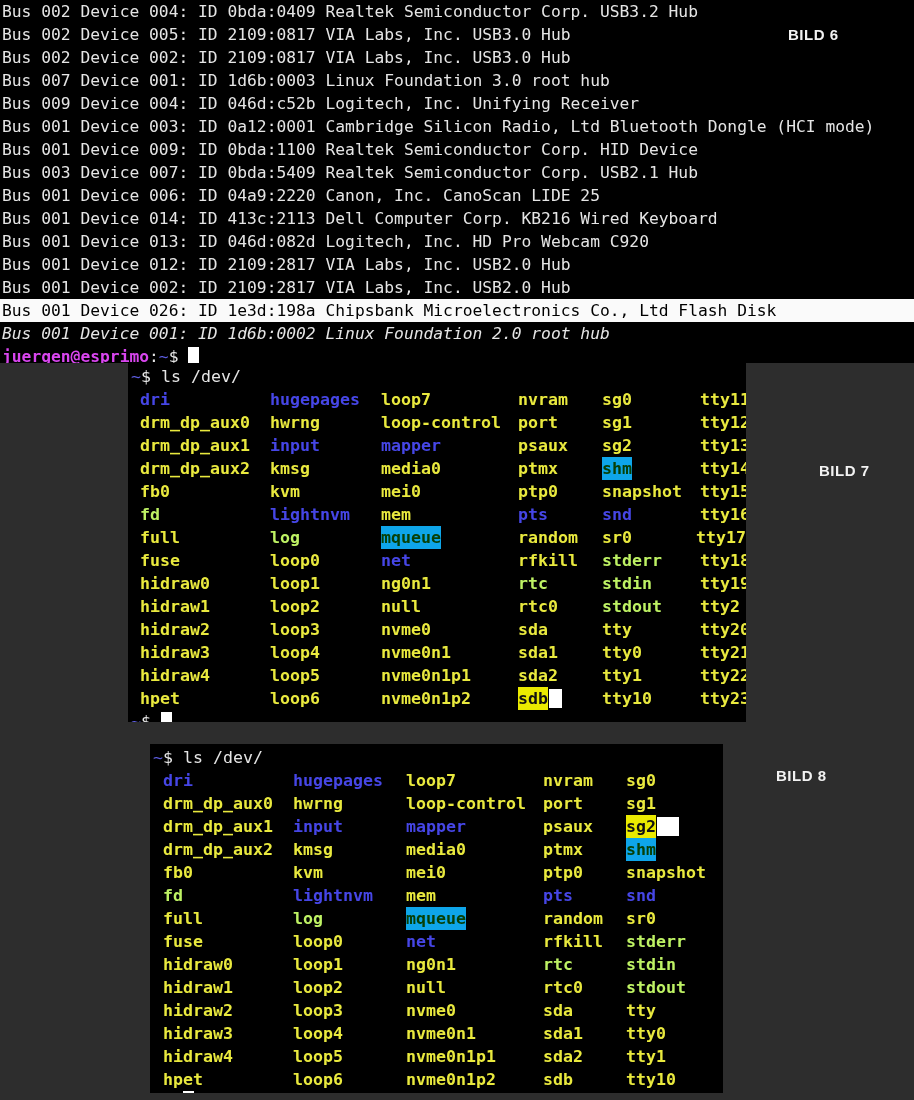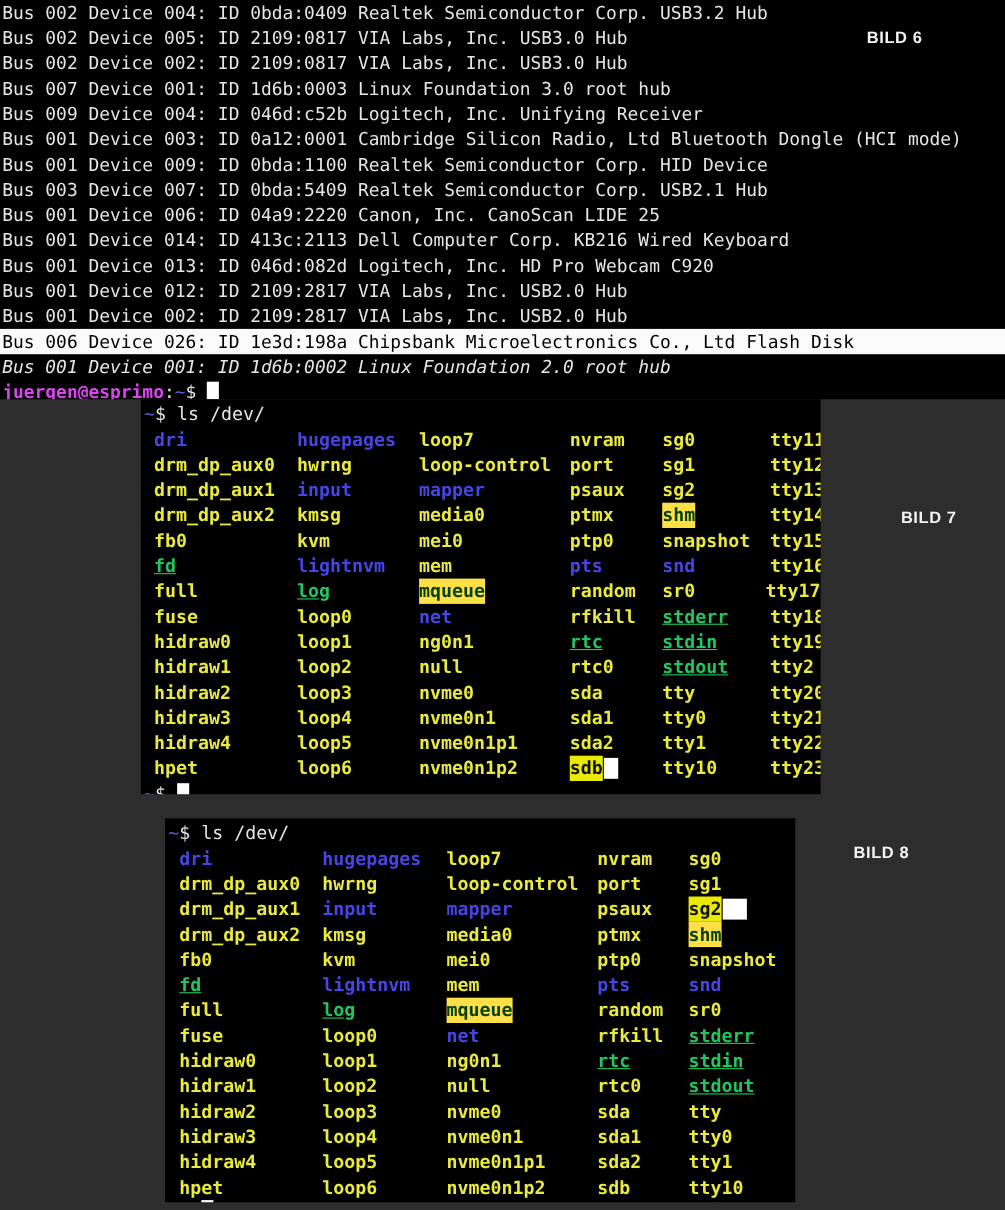--- a/index.html
+++ b/index.html
@@ -30,22 +30,22 @@
   .term{position:absolute;background:#000;overflow:hidden;
     font-size:16.6px;font-weight:bold;line-height:23px;}
   #term7{left:128px;top:363px;width:618px;height:359px;}
   #term8{left:150px;top:744px;width:573px;height:349px;}
   .prompt-line{position:absolute;white-space:pre;font-weight:normal;color:#e5e5e5;height:23px;line-height:23px;}
   .tilde{color:#5c5ce0;}
   .trow{position:absolute;left:0;width:100%;height:23px;line-height:23px;}
   .cell{position:absolute;top:0;white-space:pre;}
   .c-f{color:#e9e93e;}
   .c-d{color:#4646e6;}
-  .c-l{color:#22c55e;text-decoration:underline;}
-  .c-o{color:#074007;background:#fde047;}
+  .c-l{color:#bef264;}
+  .c-o{color:#074007;background:#0ea5e9;}
   .c-h{color:#111;background:#eaea00;}
   .hl-cursor{position:absolute;top:2px;height:19px;background:#ffffff;}
 </style>
 </head>
 <body>
 
 <div class="lsusb">
   <div id="lsusb-lines">
       <div class="ls-line" style="top: 0px;">Bus 002 Device 004: ID 0bda:0409 Realtek Semiconductor Corp. USB3.2 Hub</div>
       <div class="ls-line" style="top: 23px;">Bus 002 Device 005: ID 2109:0817 VIA Labs, Inc. USB3.0 Hub</div>
@@ -53,21 +53,21 @@
       <div class="ls-line" style="top: 69px;">Bus 007 Device 001: ID 1d6b:0003 Linux Foundation 3.0 root hub</div>
       <div class="ls-line" style="top: 92px;">Bus 009 Device 004: ID 046d:c52b Logitech, Inc. Unifying Receiver</div>
       <div class="ls-line" style="top: 115px;">Bus 001 Device 003: ID 0a12:0001 Cambridge Silicon Radio, Ltd Bluetooth Dongle (HCI mode)</div>
       <div class="ls-line" style="top: 138px;">Bus 001 Device 009: ID 0bda:1100 Realtek Semiconductor Corp. HID Device</div>
       <div class="ls-line" style="top: 161px;">Bus 003 Device 007: ID 0bda:5409 Realtek Semiconductor Corp. USB2.1 Hub</div>
       <div class="ls-line" style="top: 184px;">Bus 001 Device 006: ID 04a9:2220 Canon, Inc. CanoScan LIDE 25</div>
       <div class="ls-line" style="top: 207px;">Bus 001 Device 014: ID 413c:2113 Dell Computer Corp. KB216 Wired Keyboard</div>
       <div class="ls-line" style="top: 230px;">Bus 001 Device 013: ID 046d:082d Logitech, Inc. HD Pro Webcam C920</div>
       <div class="ls-line" style="top: 253px;">Bus 001 Device 012: ID 2109:2817 VIA Labs, Inc. USB2.0 Hub</div>
       <div class="ls-line" style="top: 276px;">Bus 001 Device 002: ID 2109:2817 VIA Labs, Inc. USB2.0 Hub</div>
-      <div class="ls-line hl" style="top: 299px;">Bus 006 Device 026: ID 1e3d:198a Chipsbank Microelectronics Co., Ltd Flash Disk</div>
+      <div class="ls-line hl" style="top: 299px;">Bus 001 Device 026: ID 1e3d:198a Chipsbank Microelectronics Co., Ltd Flash Disk</div>
       <div class="ls-line" style="top: 322px; font-style: italic;">Bus 001 Device 001: ID 1d6b:0002 Linux Foundation 2.0 root hub</div>
     </div>
   <div class="ls-line" style="top:345px"><span class="p-user">juergen@esprimo</span><span>:</span><span class="p-path">~</span><span>$ </span><span class="cursor"></span></div>
 </div>
 
 <div class="bild-label" style="left:788px;top:26px">BILD 6</div>
 <div class="bild-label" style="left:819px;top:462px">BILD 7</div>
 <div class="bild-label" style="left:776px;top:767px">BILD 8</div>
 
 <div class="term" id="term7">

